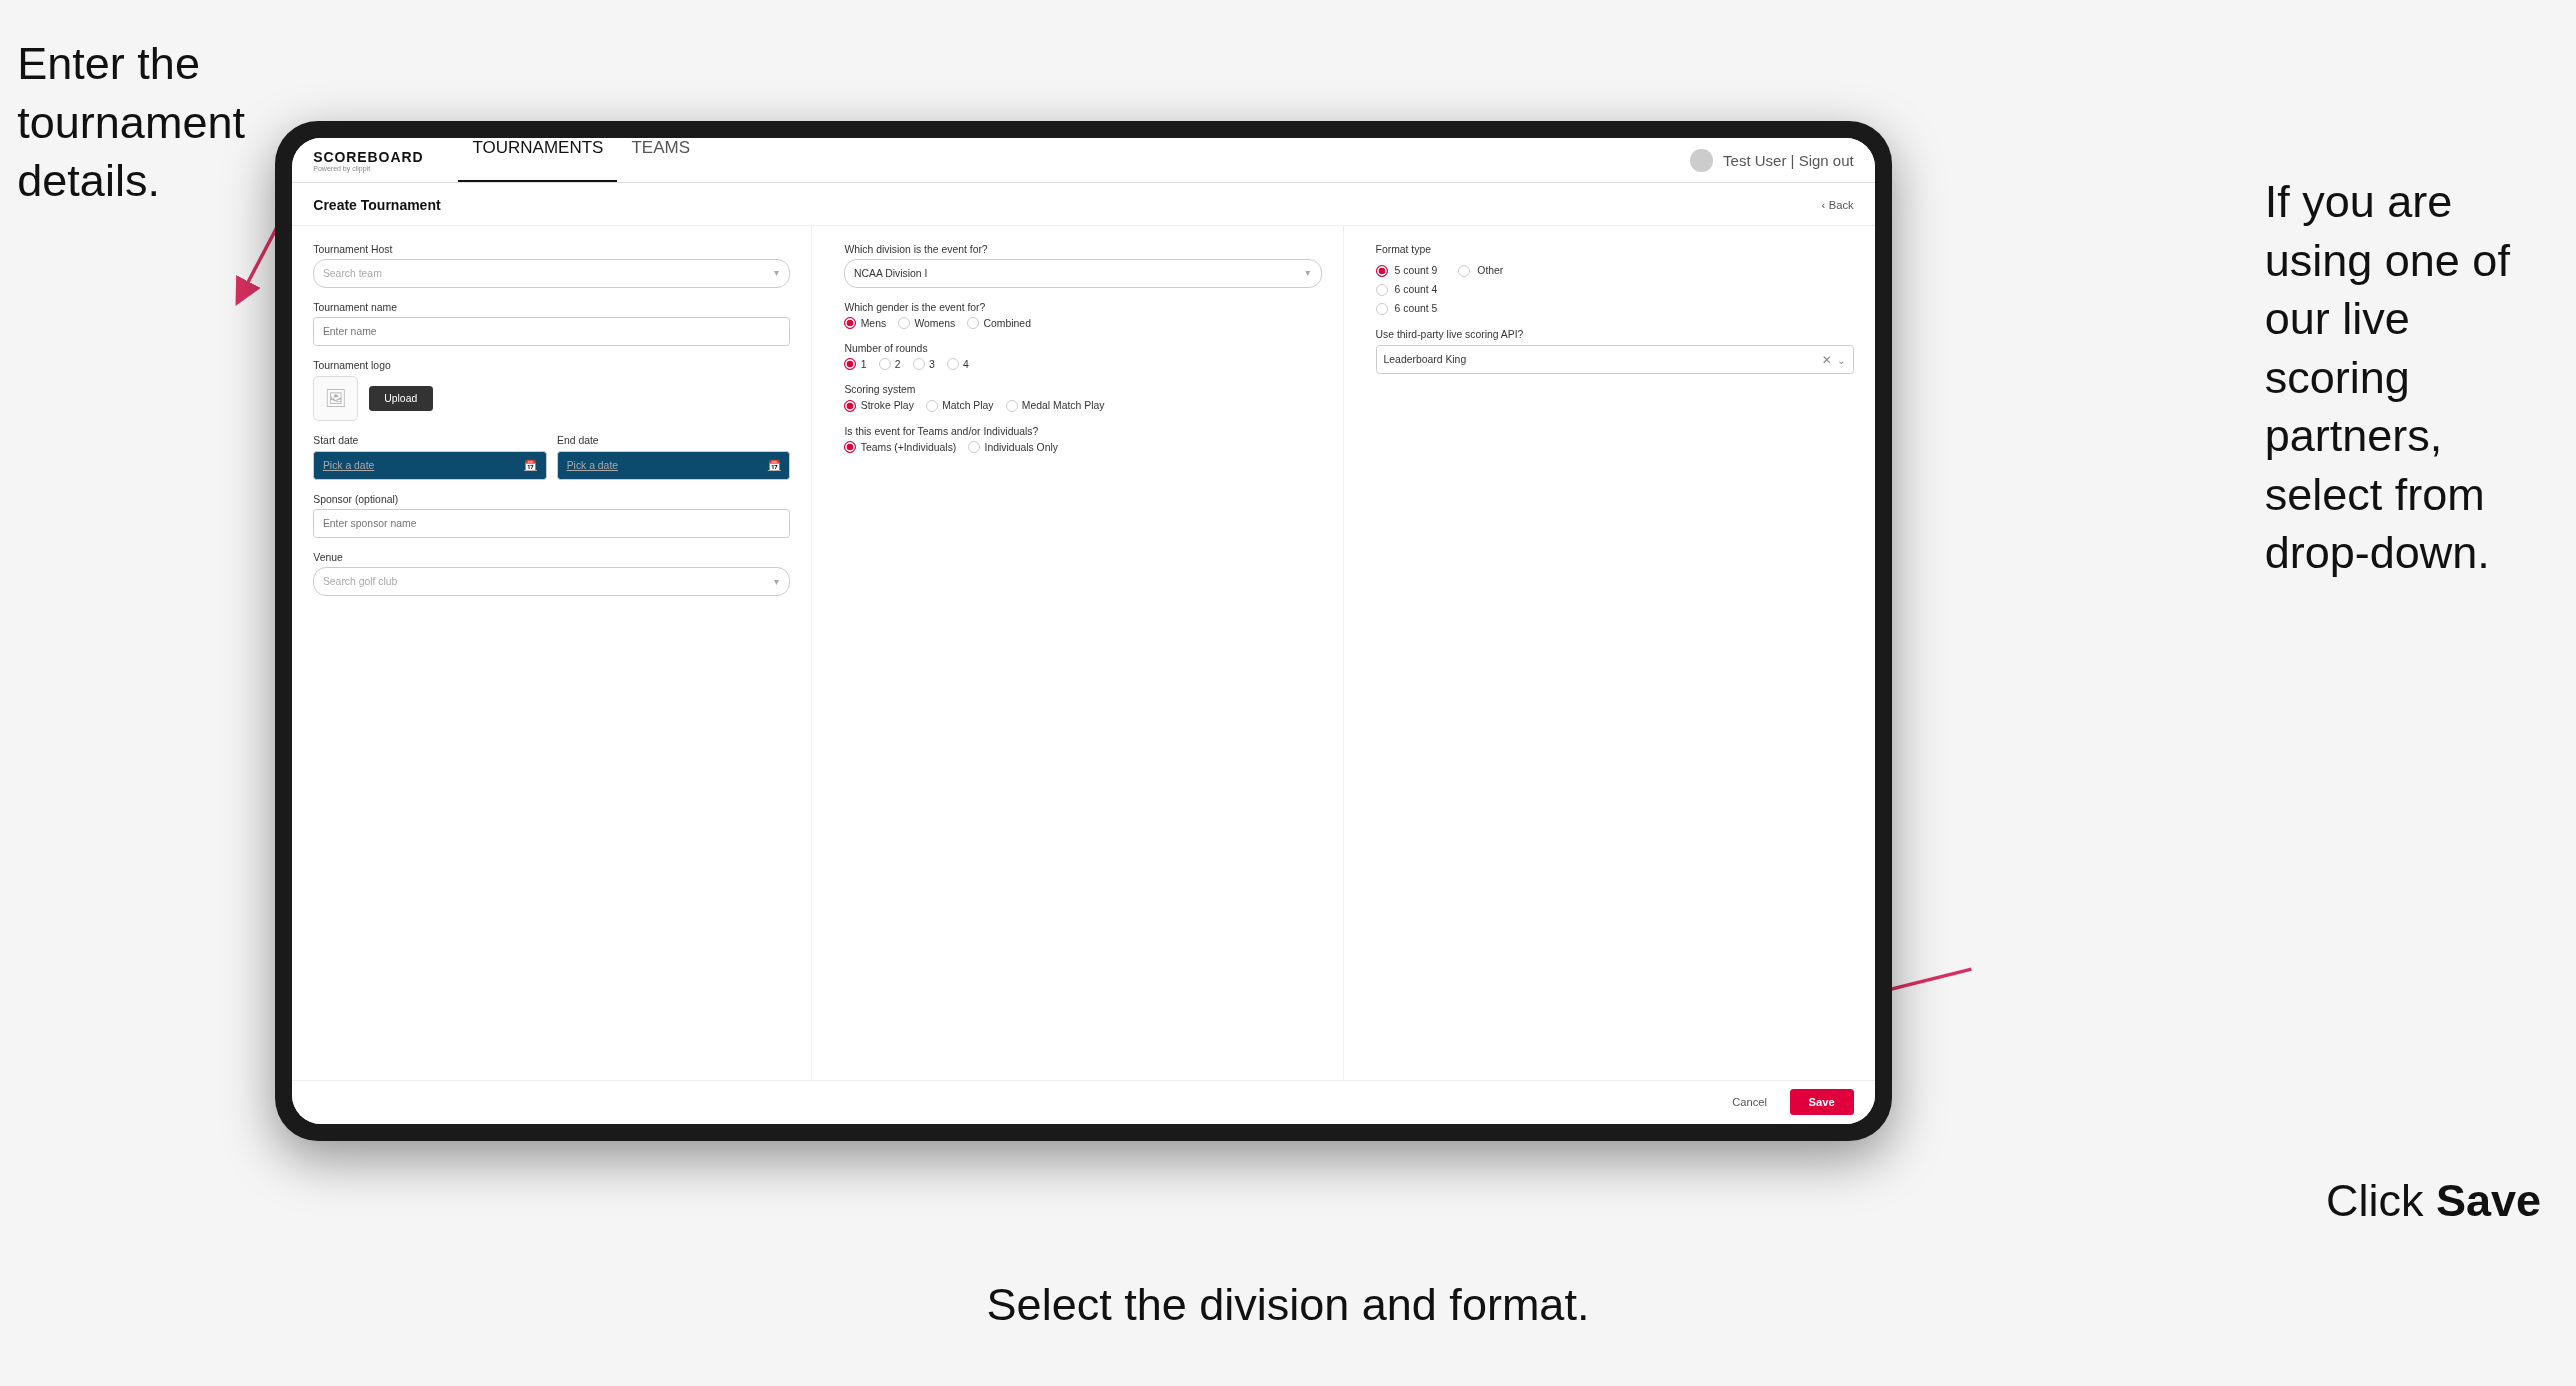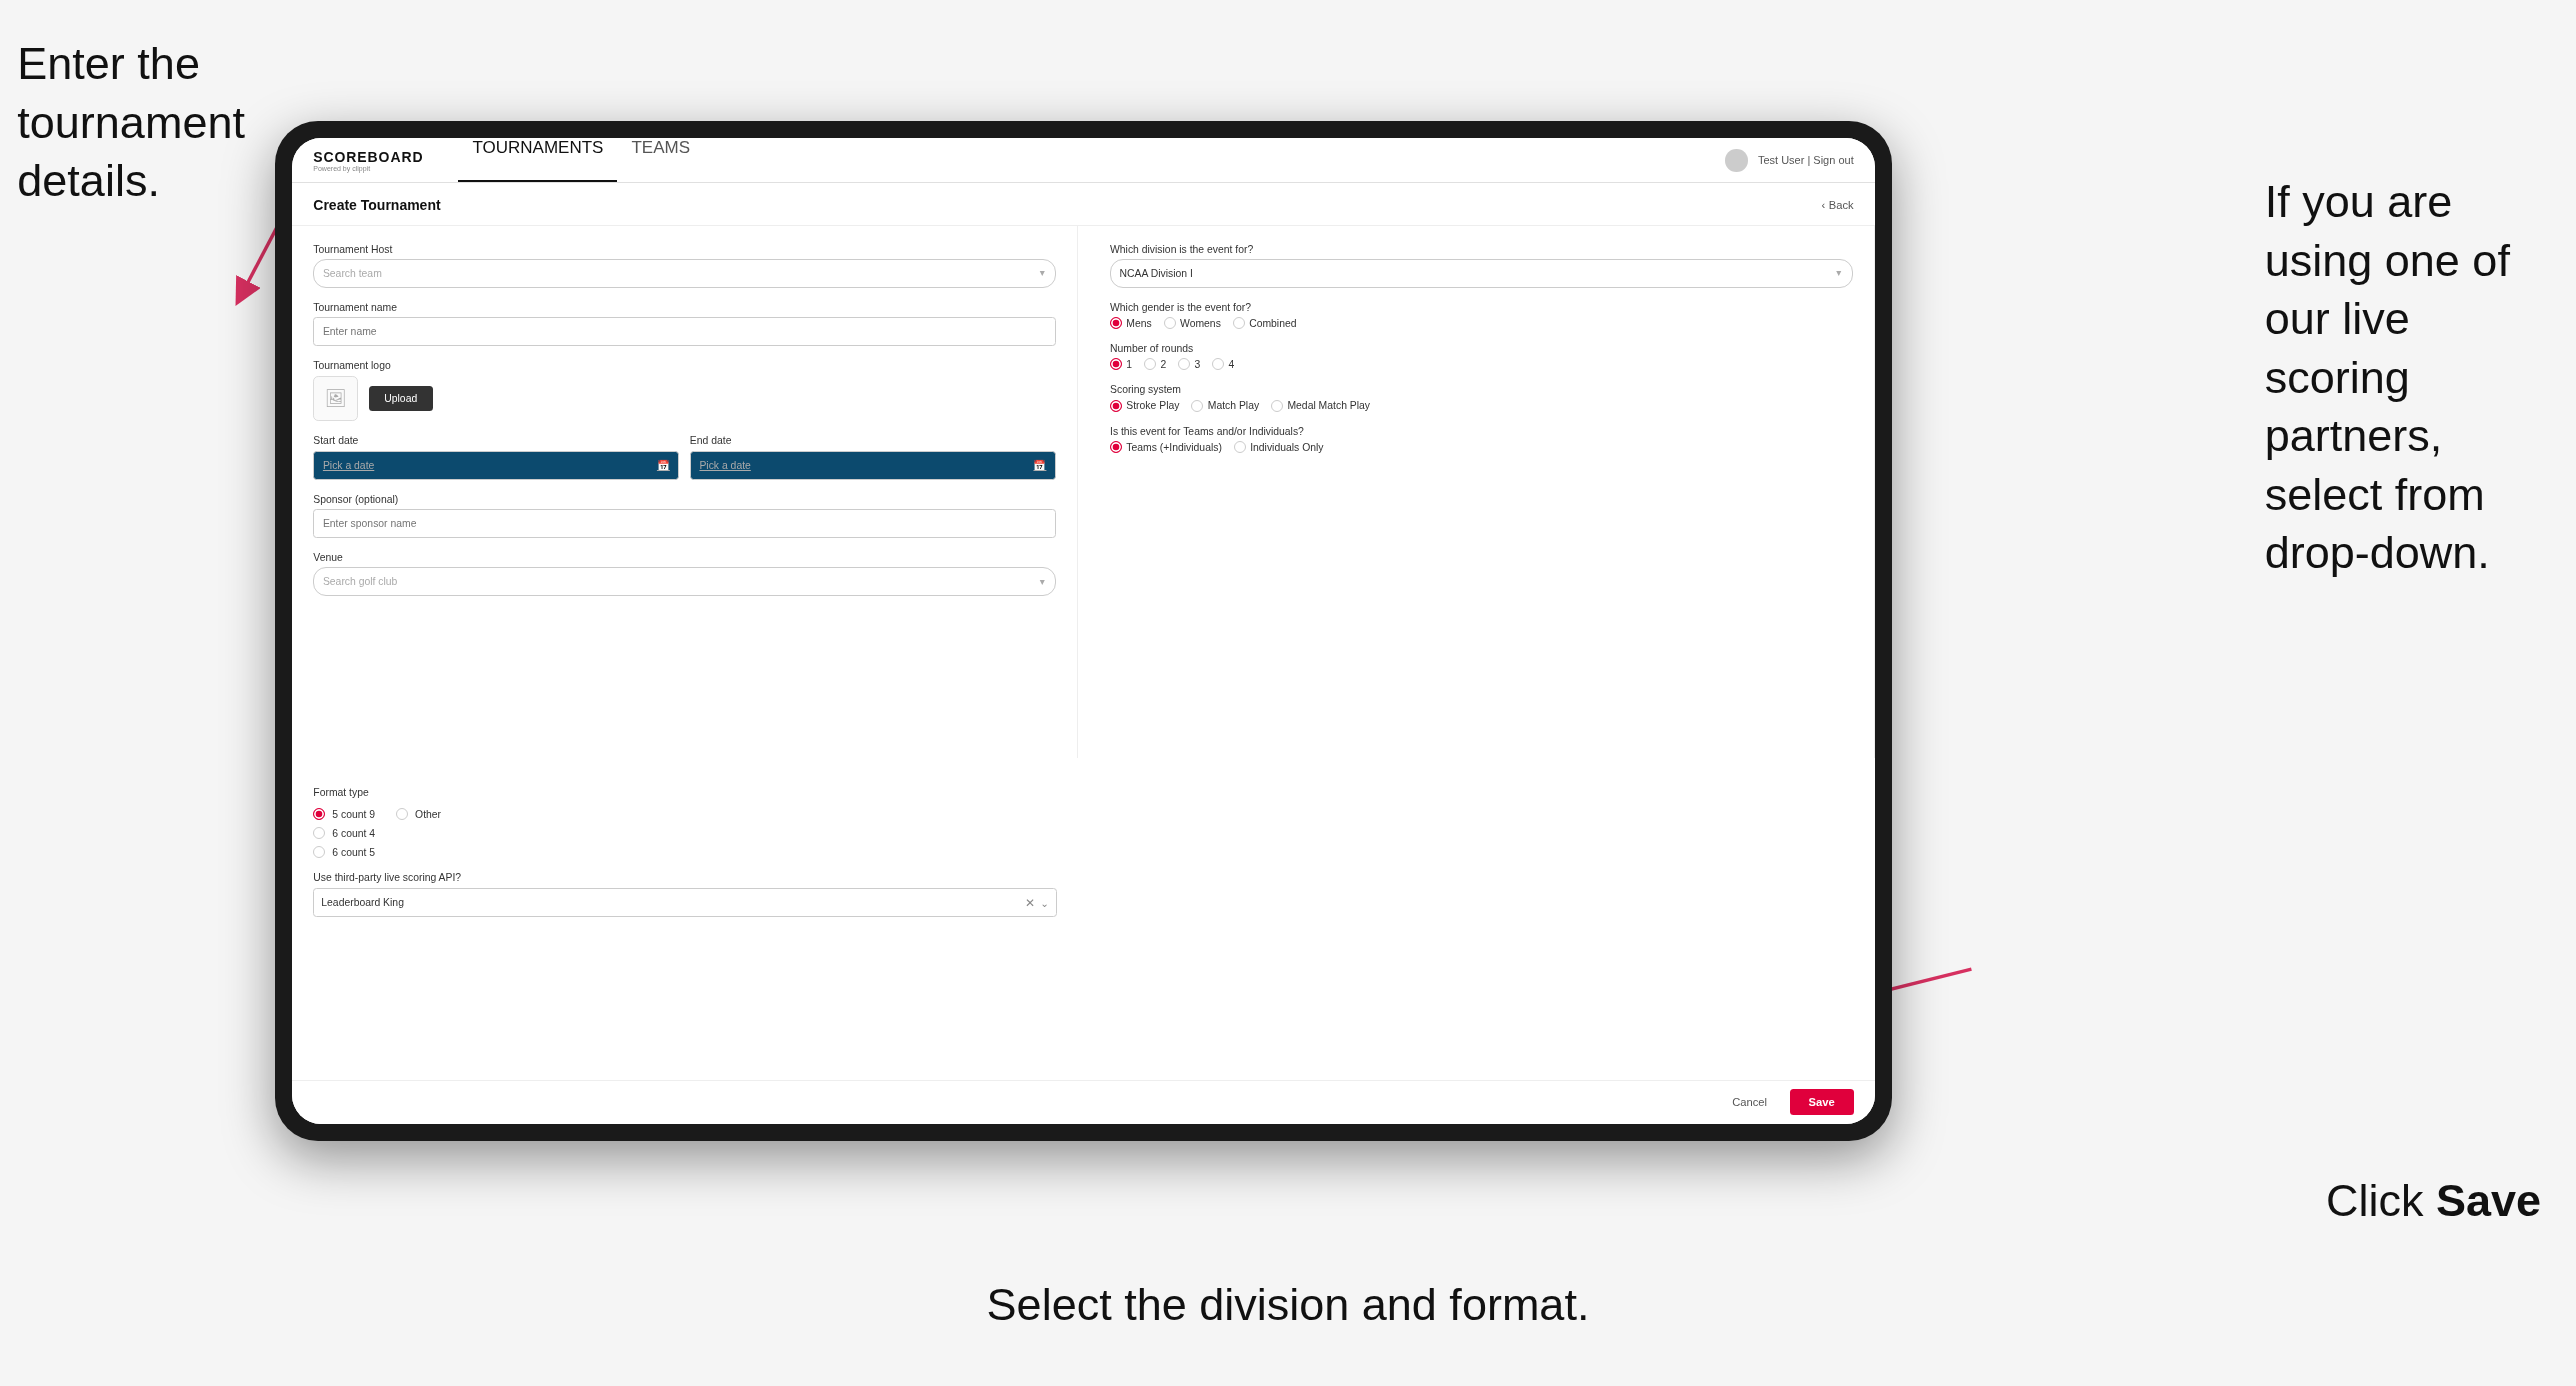--- a/index.html
+++ b/index.html
@@ -89,21 +89,21 @@
     }
     .nav-tab.active {
       color: #111;
       border-bottom: 2.6px solid #111;
     }
     .nav-right {
       margin-left: auto;
       display: flex;
       align-items: center;
       gap: 10.4px;
-      font-size: 11px;
+      font-size: 15px;
       color: #555;
     }
     .nav-avatar {
       width: 22.5px;
       height: 22.5px;
       background: #ccc;
       border-radius: 50%;
     }
     .page-header {
       padding: 14px 21px 12px;
@@ -122,21 +122,21 @@
       color: #555;
       cursor: pointer;
       display: flex;
       align-items: center;
       gap: 3.5px;
     }
 
     
     .form-grid {
       display: grid;
-      grid-template-columns: 1fr 1fr;
+      grid-template-columns: 1fr 1fr 1fr;
       gap: 11px;
       flex: 1;
     }
     .form-column {
       padding: 17.3px 21px;
       border-right: 0.9px solid #eee;
     }
     .form-column:last-child { border-right: none; }
 
     .form-group {

